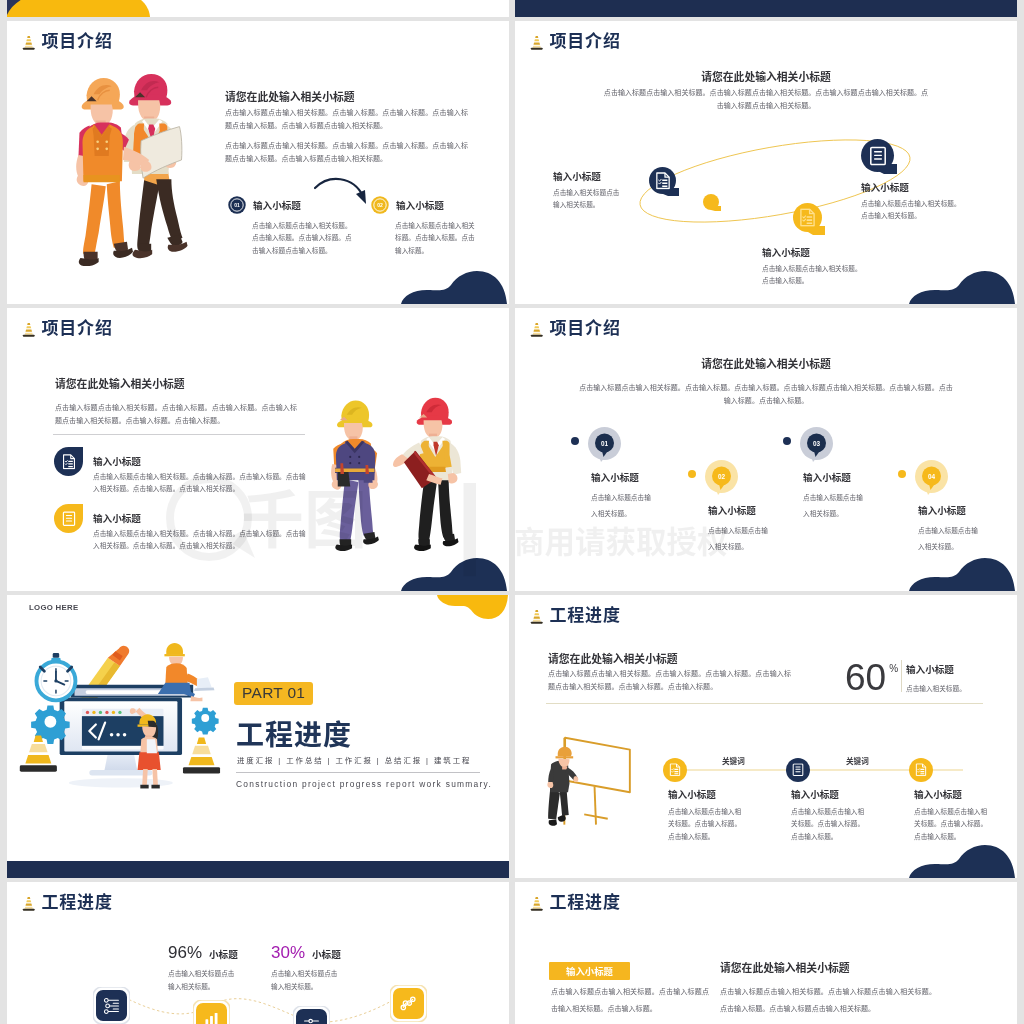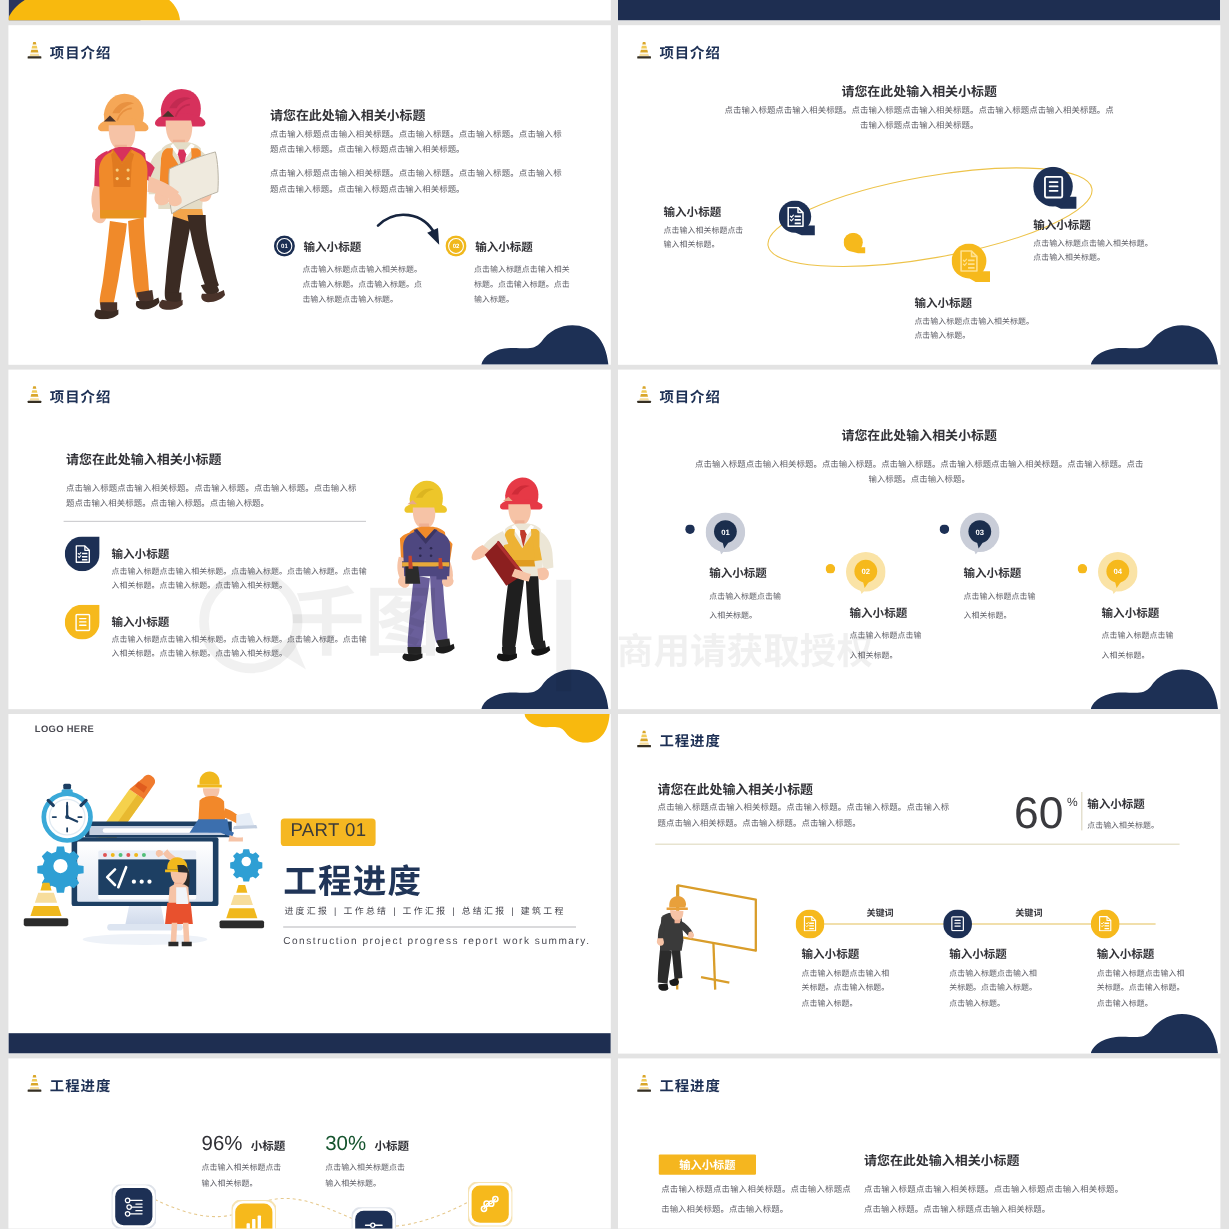--- a/index.html
+++ b/index.html
@@ -5,21 +5,21 @@
 <style>
 *{box-sizing:border-box;margin:0;padding:0;}
 html,body{width:1024px;height:1024px;background:#e3e3e3;overflow:hidden;
   font-family:"Liberation Sans","Noto Sans CJK SC",sans-serif;-webkit-font-smoothing:antialiased;}
 .page{position:relative;width:1024px;height:1024px;overflow:hidden;background:#e3e3e3;}
 .slide{position:absolute;width:502px;height:283px;background:#fff;overflow:hidden;}
 .r0{top:-266px}.r1{top:21px}.r2{top:308px}.r3{top:595px}.r4{top:882px}
 .c1{left:7px}.c2{left:515px}
 svg{display:block}
 .hdr{position:absolute;left:15px;top:13px;display:flex;align-items:flex-end;gap:6px;}
-.hdr .ttl{font-size:12px;font-weight:700;color:#1d3055;letter-spacing:.8px;line-height:1;position:relative;top:-1px}
+.hdr .ttl{font-size:17px;font-weight:700;color:#1d3055;letter-spacing:.8px;line-height:1;position:relative;top:-1px}
 .body{font-size:7px;color:#62626a;line-height:12.6px;letter-spacing:.05px;text-align:justify}
 .h2{font-size:10.8px;font-weight:700;color:#333338;letter-spacing:0}
 .h3{font-size:9.6px;font-weight:700;color:#333338;letter-spacing:0;white-space:nowrap}
 .sm{font-size:6.6px;color:#62626a;line-height:12.4px;letter-spacing:.05px}
 .abs{position:absolute}
 .wmlayer{position:absolute;left:0;top:0;width:1024px;height:1024px;pointer-events:none;z-index:50}
 .wmtext{position:absolute;color:#000;opacity:.055;font-weight:700;white-space:nowrap;letter-spacing:0}
 </style>
 </head>
 <body>
@@ -691,21 +691,21 @@
   <div class="abs" style="left:161px;top:61px">
     <div style="display:flex;align-items:baseline;gap:7px">
       <span style="font-size:17px;color:#2f2f35;font-family:'Liberation Sans',sans-serif">96%</span>
       <span style="font-size:9.6px;font-weight:700;color:#2f2f35">小标题</span>
     </div>
     <div class="sm" style="margin-top:4px;width:72px;line-height:13px">点击输入相关标题点击输入相关标题。</div>
   </div>
 
   <div class="abs" style="left:264px;top:61px">
     <div style="display:flex;align-items:baseline;gap:7px">
-      <span style="font-size:17px;color:#14532d;font-family:'Liberation Sans',sans-serif">30%</span>
+      <span style="font-size:17px;color:#a21caf;font-family:'Liberation Sans',sans-serif">30%</span>
       <span style="font-size:9.6px;font-weight:700;color:#2f2f35">小标题</span>
     </div>
     <div class="sm" style="margin-top:4px;width:72px;line-height:13px">点击输入相关标题点击输入相关标题。</div>
   </div>
 
   <div class="abs" style="left:86px;top:105px">
     <svg width="37" height="37" viewBox="0 0 37 37">
       <rect x="0" y="0" width="37" height="37" rx="9" fill="#fff" stroke="#dfe3ea" stroke-width="1.6"></rect>
       <rect x="3" y="3" width="31" height="31" rx="7" fill="#1d3055"></rect>
     </svg>

